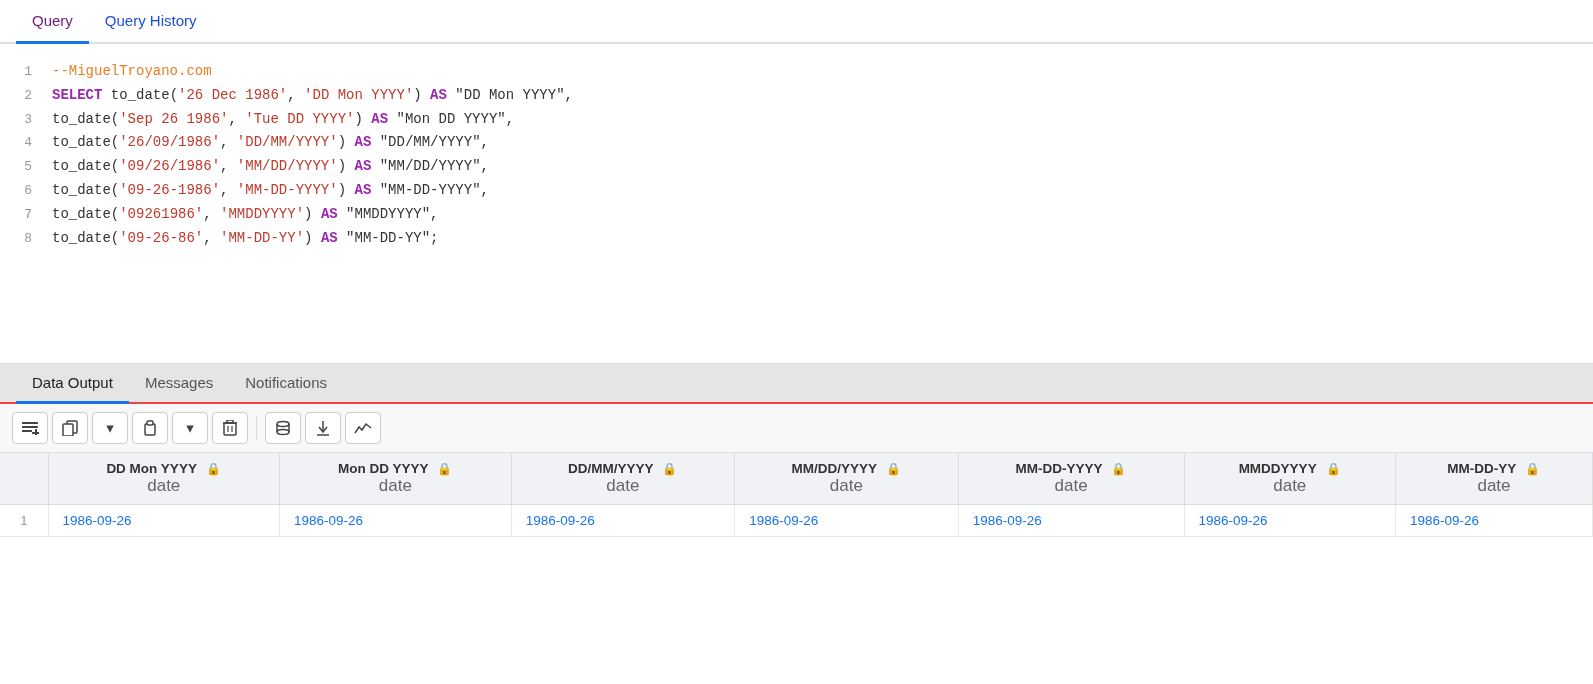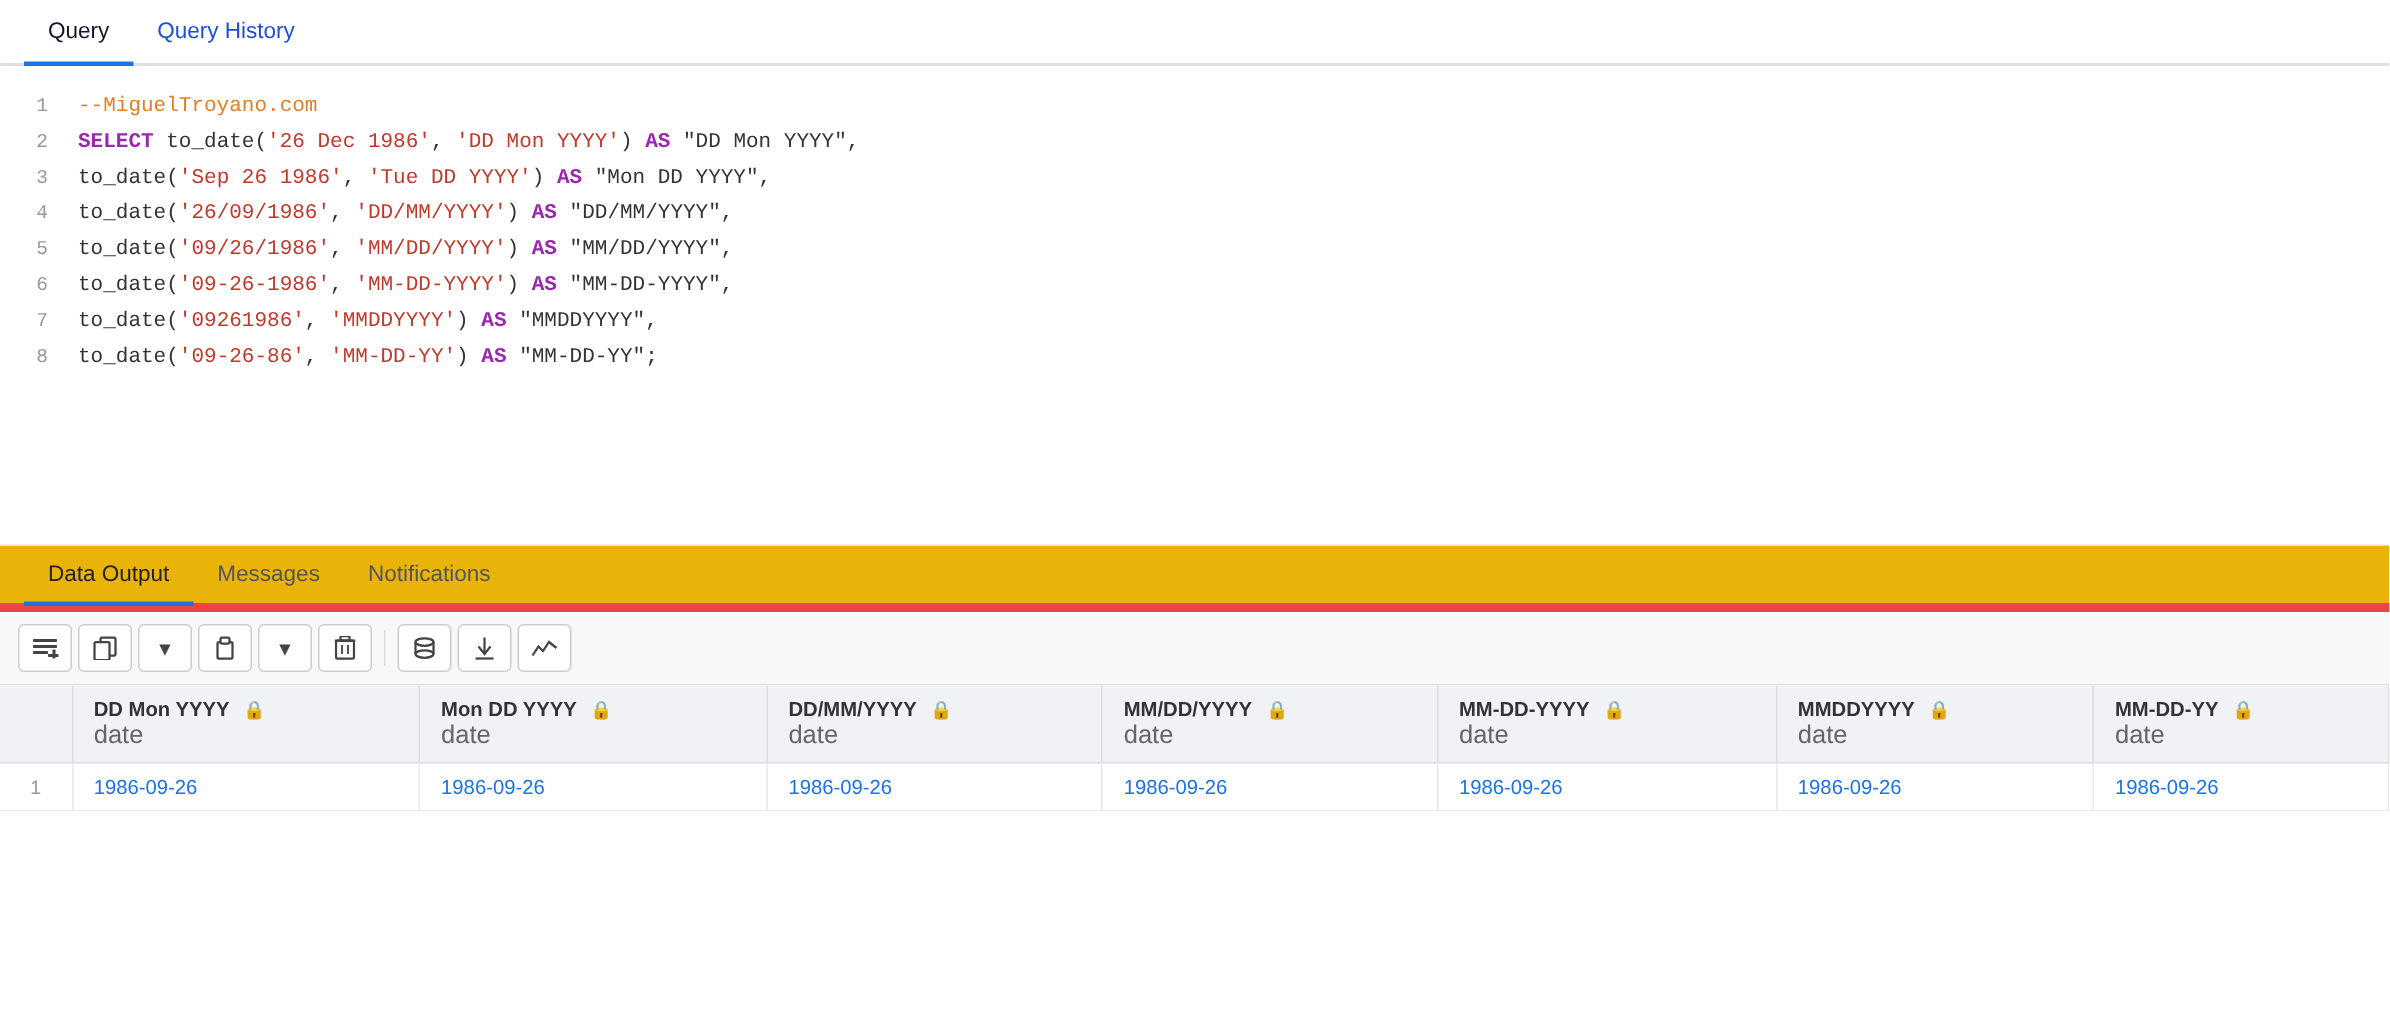--- a/index.html
+++ b/index.html
@@ -20,21 +20,21 @@
     .tab {
       padding: 12px 16px;
       cursor: pointer;
       font-size: 15px;
       color: #1d4ed8;
       border-bottom: 3px solid transparent;
       margin-bottom: -2px;
       user-select: none;
     }
     .tab.active {
-      color: #0f172a;
+      color: #701a75;
       border-bottom: 3px solid #1a73e8;
       font-weight: 500;
     }
 
     
     .code-editor {
       background: #fff;
       padding: 16px 0;
       font-family: 'Consolas', 'Monaco', 'Courier New', monospace;
       font-size: 14px;
@@ -60,23 +60,23 @@
 
     
     .c-comment { color: #e67e22; }
     .c-keyword { color: #9b27af; font-weight: bold; }
     .c-string { color: #c0392b; }
     .c-as { color: #9b27af; font-weight: bold; }
 
     
     .bottom-tabs {
       display: flex;
-      border-bottom: 6px solid #ef4444;
+      border-bottom: 2px solid #ef4444;
       padding: 0 16px;
-      background: #eab308;
+      background: #e5e5e5;
       margin-top: 0;
     }
     .bottom-tab {
       padding: 10px 16px;
       cursor: pointer;
       font-size: 15px;
       color: #555;
       border-bottom: 3px solid transparent;
       margin-bottom: -2px;
     }
@@ -123,21 +123,21 @@
     table {
       width: 100%;
       border-collapse: collapse;
       font-size: 13.5px;
     }
     thead tr {
       background: #f0f2f5;
     }
     th {
       padding: 8px 14px;
-      text-align: left;
+      text-align: center;
       border-right: 1px solid #ddd;
       border-bottom: 1px solid #ddd;
       font-weight: 600;
       color: #333;
       white-space: nowrap;
     }
     th .col-type {
       font-weight: 400;
       color: #666;
       display: block;

